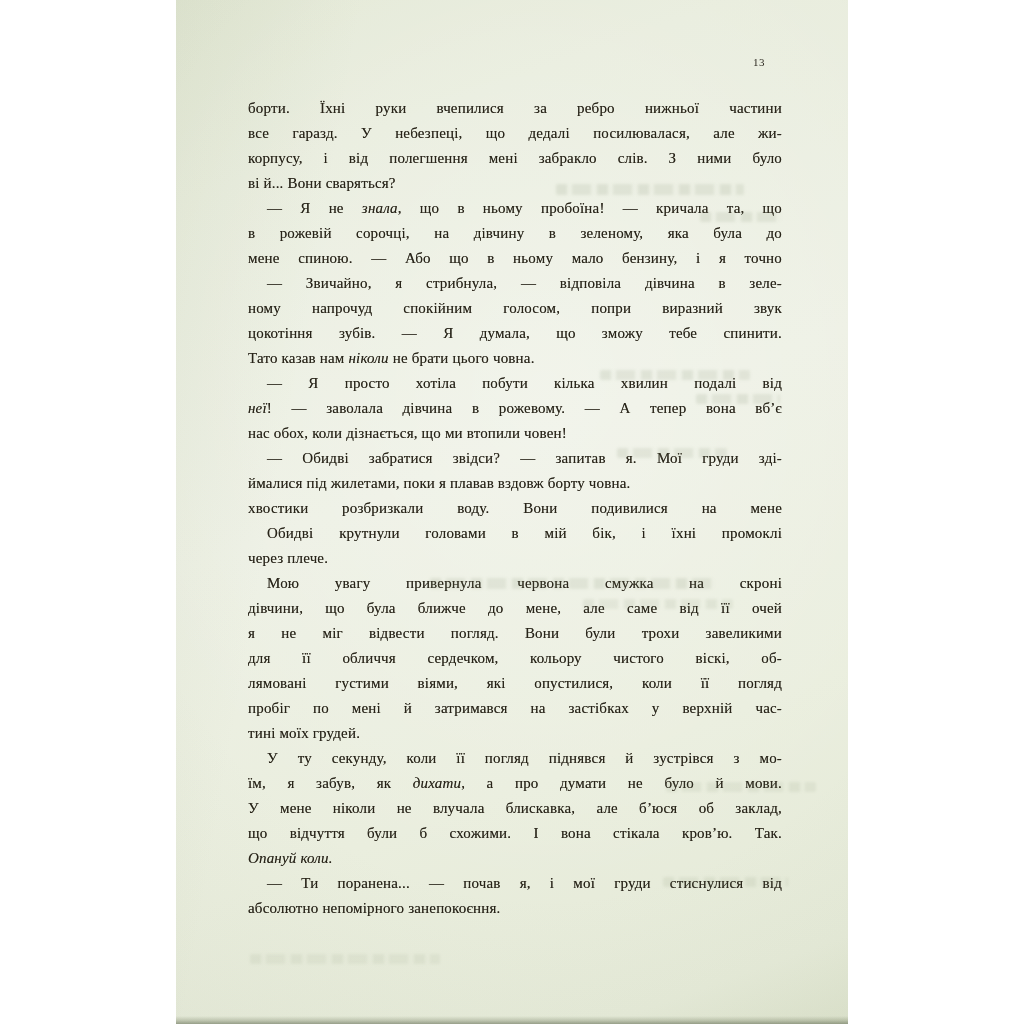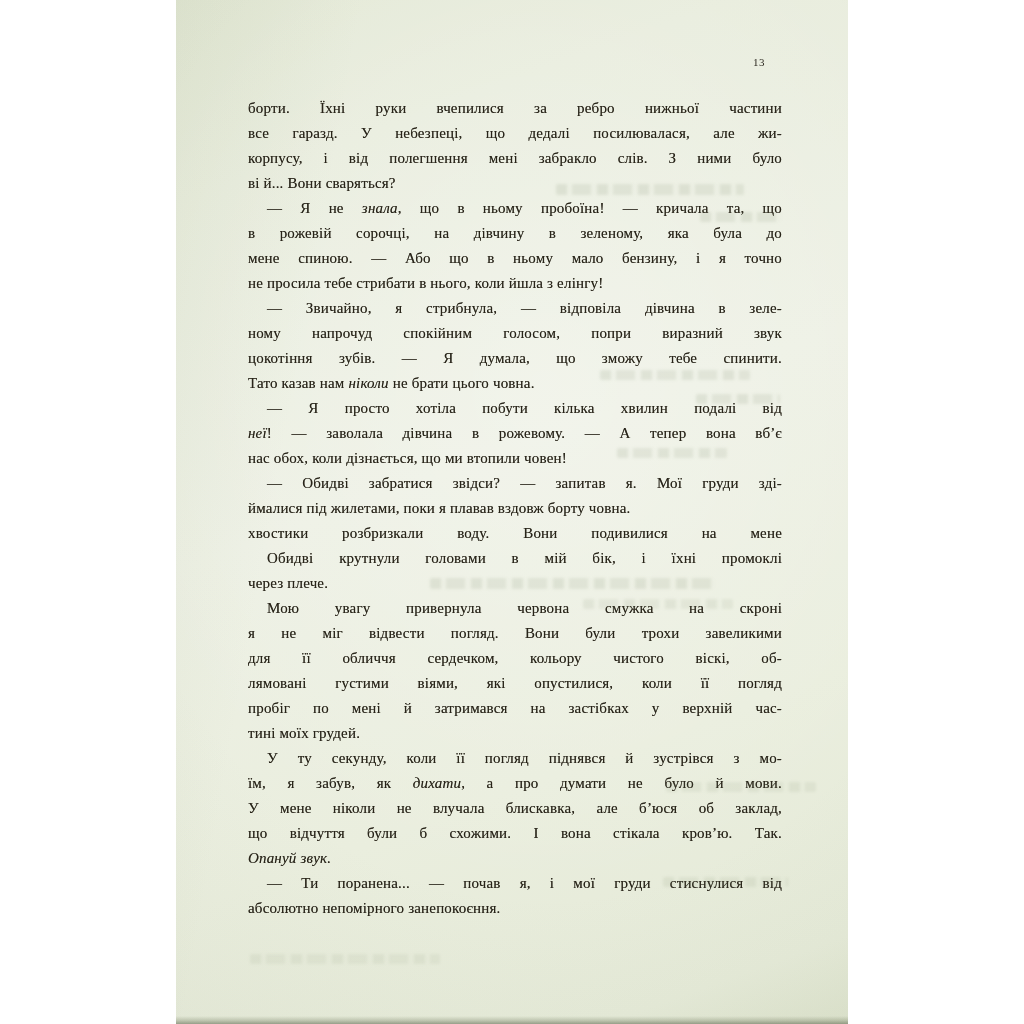--- a/index.html
+++ b/index.html
@@ -107,21 +107,20 @@
         <div class="para">
           <div class="line"><span>борти. Їхні руки вчепилися за ребро нижньої частини</span></div>
           <div class="line"><span>все гаразд. У небезпеці, що дедалі посилювалася, але жи-</span></div>
           <div class="line"><span>корпусу, і від полегшення мені забракло слів. З ними було</span></div>
           <div class="line last"><span>ві й... Вони сваряться?</span></div>
         </div>
         <div class="para">
           <div class="line indent"><span>— Я не </span><em>знала</em><span>, що в ньому пробоїна! — кричала та, що</span></div>
           <div class="line"><span>в рожевій сорочці, на дівчину в зеленому, яка була до</span></div>
           <div class="line"><span>мене спиною. — Або що в ньому мало бензину, і я точно</span></div>
-          <div class="line last"><span>не просила тебе стрибати в нього, коли йшла з елінгу!</span></div>
         </div>
         <div class="para">
           <div class="line indent"><span>— Звичайно, я стрибнула, — відповіла дівчина в зеле-</span></div>
           <div class="line"><span>ному напрочуд спокійним голосом, попри виразний звук</span></div>
           <div class="line"><span>цокотіння зубів. — Я думала, що зможу тебе спинити.</span></div>
           <div class="line last"><span>Тато казав нам </span><em>ніколи</em><span> не брати цього човна.</span></div>
         </div>
         <div class="para">
           <div class="line indent"><span>— Я просто хотіла побути кілька хвилин подалі від</span></div>
           <div class="line"><em>неї</em><span>! — заволала дівчина в рожевому. — А тепер вона вб’є</span></div>
@@ -131,32 +130,33 @@
           <div class="line indent"><span>— Обидві забратися звідси? — запитав я. Мої груди зді-</span></div>
           <div class="line last"><span>ймалися під жилетами, поки я плавав вздовж борту човна.</span></div>
         </div>
         <div class="para">
           <div class="line"><span>хвостики розбризкали воду. Вони подивилися на мене</span></div>
           <div class="line indent"><span>Обидві крутнули головами в мій бік, і їхні промоклі</span></div>
           <div class="line last"><span>через плече.</span></div>
         </div>
         <div class="para">
           <div class="line indent"><span>Мою увагу привернула червона смужка на скроні</span></div>
+          <div class="line"><span>дівчини, що була ближче до мене, але саме від її очей</span></div>
           <div class="line"><span>я не міг відвести погляд. Вони були трохи завеликими</span></div>
           <div class="line"><span>для її обличчя сердечком, кольору чистого віскі, об-</span></div>
           <div class="line"><span>лямовані густими віями, які опустилися, коли її погляд</span></div>
           <div class="line"><span>пробіг по мені й затримався на застібках у верхній час-</span></div>
           <div class="line last"><span>тині моїх грудей.</span></div>
         </div>
         <div class="para">
           <div class="line indent"><span>У ту секунду, коли її погляд піднявся й зустрівся з мо-</span></div>
           <div class="line"><span>їм, я забув, як </span><em>дихати</em><span>, а про думати не було й мови.</span></div>
           <div class="line"><span>У мене ніколи не влучала блискавка, але б’юся об заклад,</span></div>
           <div class="line"><span>що відчуття були б схожими. І вона стікала кров’ю. Так.</span></div>
-          <div class="line last"><em>Опануй звук.</em></div>
+          <div class="line last"><em>Опануй коли.</em></div>
         </div>
         <div class="para">
           <div class="line indent"><span>— Ти поранена... — почав я, і мої груди стиснулися від</span></div>
           <div class="line last"><span>абсолютно непомірного занепокоєння.</span></div>
         </div>
       </div>
 
     <div class="ghost g1"></div>
     <div class="ghost g2"></div>
     <div class="ghost g3"></div>

